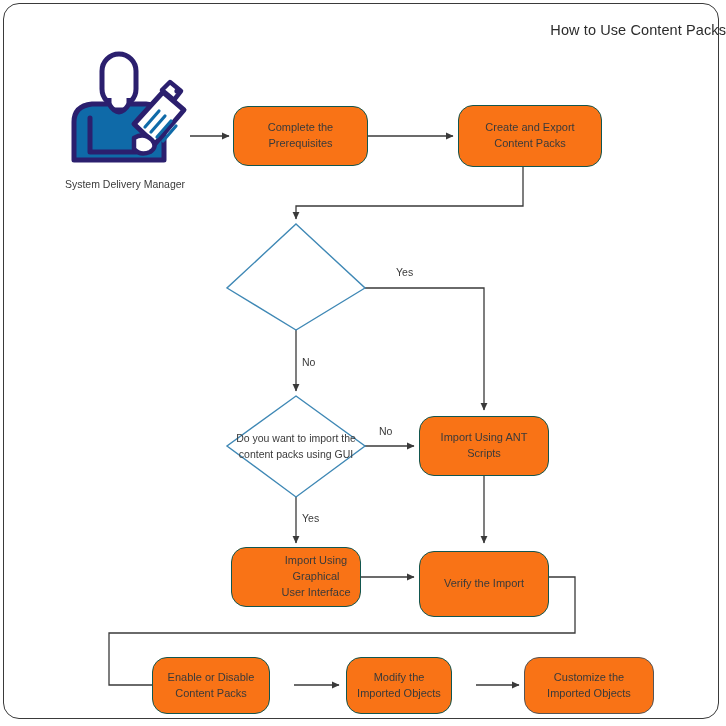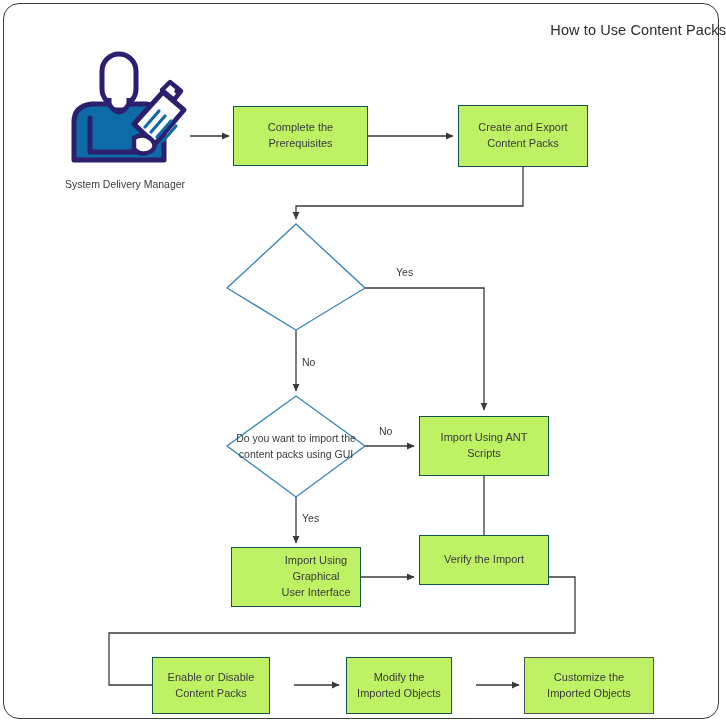--- a/index.html
+++ b/index.html
@@ -46,22 +46,23 @@
   .node {
     position: absolute;
     box-sizing: border-box;
     display: flex;
     align-items: center;
     justify-content: center;
     text-align: center;
     font-size: 11px;
     line-height: 1.45;
     color: #3a3a3a;
-    background: #bef264;
+    background: #f97316;
     padding: 4px 8px;
+    border-radius: 15px;
   }
   .node.process {
     border: 1.4px solid #12564f;
   }
   .node.process-gray {
     border: 1.4px solid #555555;
   }
   .diamond-label {
     position: absolute;
     box-sizing: border-box;
@@ -173,27 +174,27 @@
 
   <div class="diamond-label" style="left:222px; top:428px; width:148px; height:38px;">Do you want to import the content packs using GUI</div>
 
   <div class="edge-label" style="left:396px; top:266px;">Yes</div>
   <div class="edge-label" style="left:302px; top:356px;">No</div>
   <div class="edge-label" style="left:379px; top:425px;">No</div>
   <div class="edge-label" style="left:302px; top:512px;">Yes</div>
 
   <div class="node process" style="left:233px; top:106px; width:135px; height:60px;">Complete the Prerequisites</div>
 
-  <div class="node process" style="left:458px; top:105px; width:130px; height:62px;">Create and Export Content Packs</div>
+  <div class="node process" style="left:458px; top:105px; width:144px; height:62px;">Create and Export Content Packs</div>
 
   <div class="node process" style="left:419px; top:416px; width:130px; height:60px;">Import Using ANT Scripts</div>
 
   <div class="node process" style="left:231px; top:547px; width:130px; height:60px;padding-left:48px;">Import Using Graphical User Interface</div>
 
-  <div class="node process" style="left:419px; top:535px; width:130px; height:50px;">Verify the Import</div>
+  <div class="node process" style="left:419px; top:551px; width:130px; height:66px;">Verify the Import</div>
 
   <div class="node process" style="left:152px; top:657px; width:118px; height:57px;">Enable or Disable Content Packs</div>
 
   <div class="node process" style="left:346px; top:657px; width:106px; height:57px;">Modify the Imported Objects</div>
 
   <div class="node process-gray" style="left:524px; top:657px; width:130px; height:57px;">Customize the Imported Objects</div>
 
 </div>
 
 </body></html>

